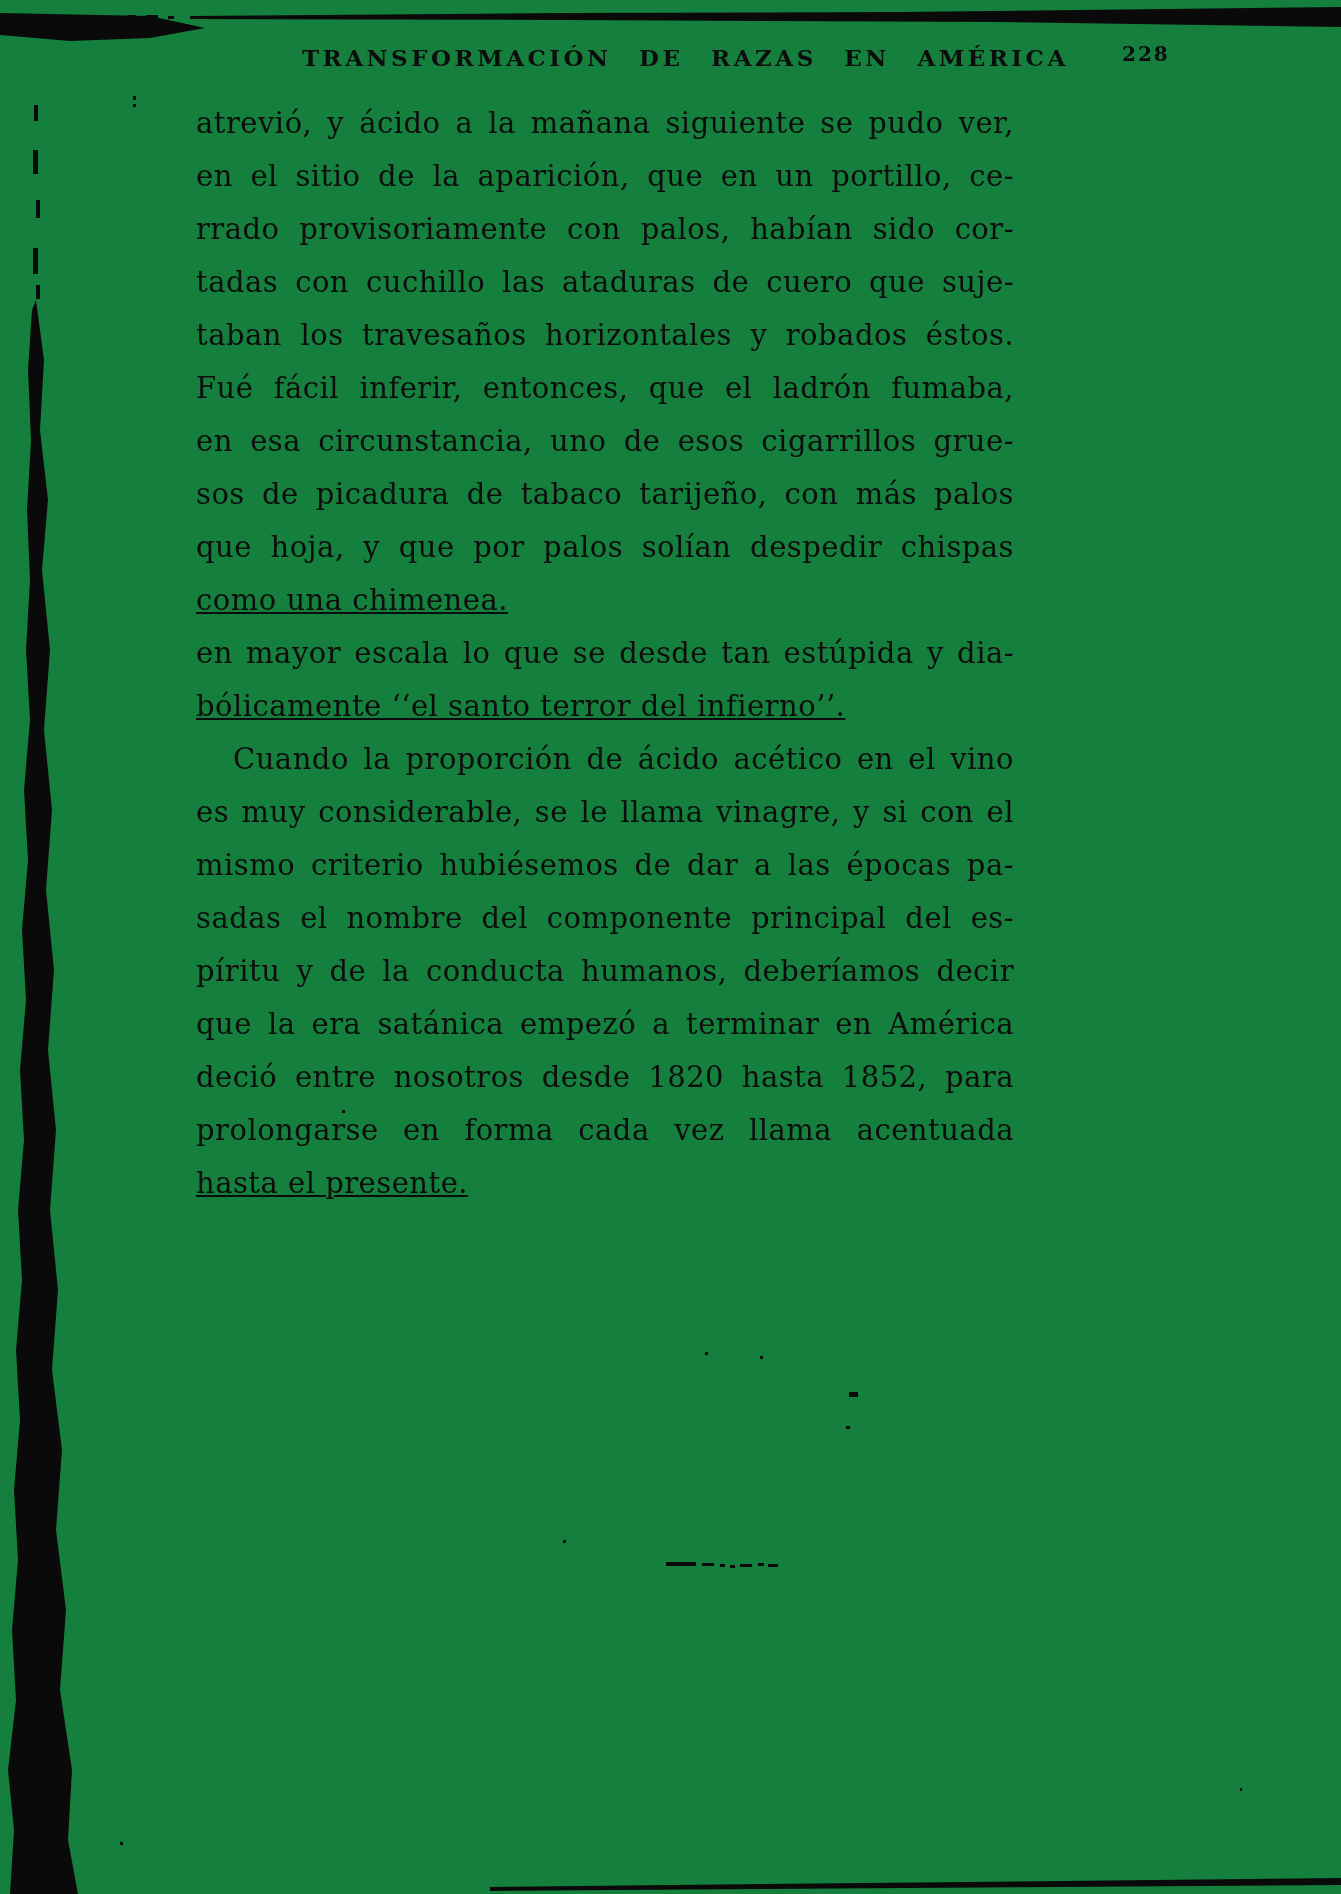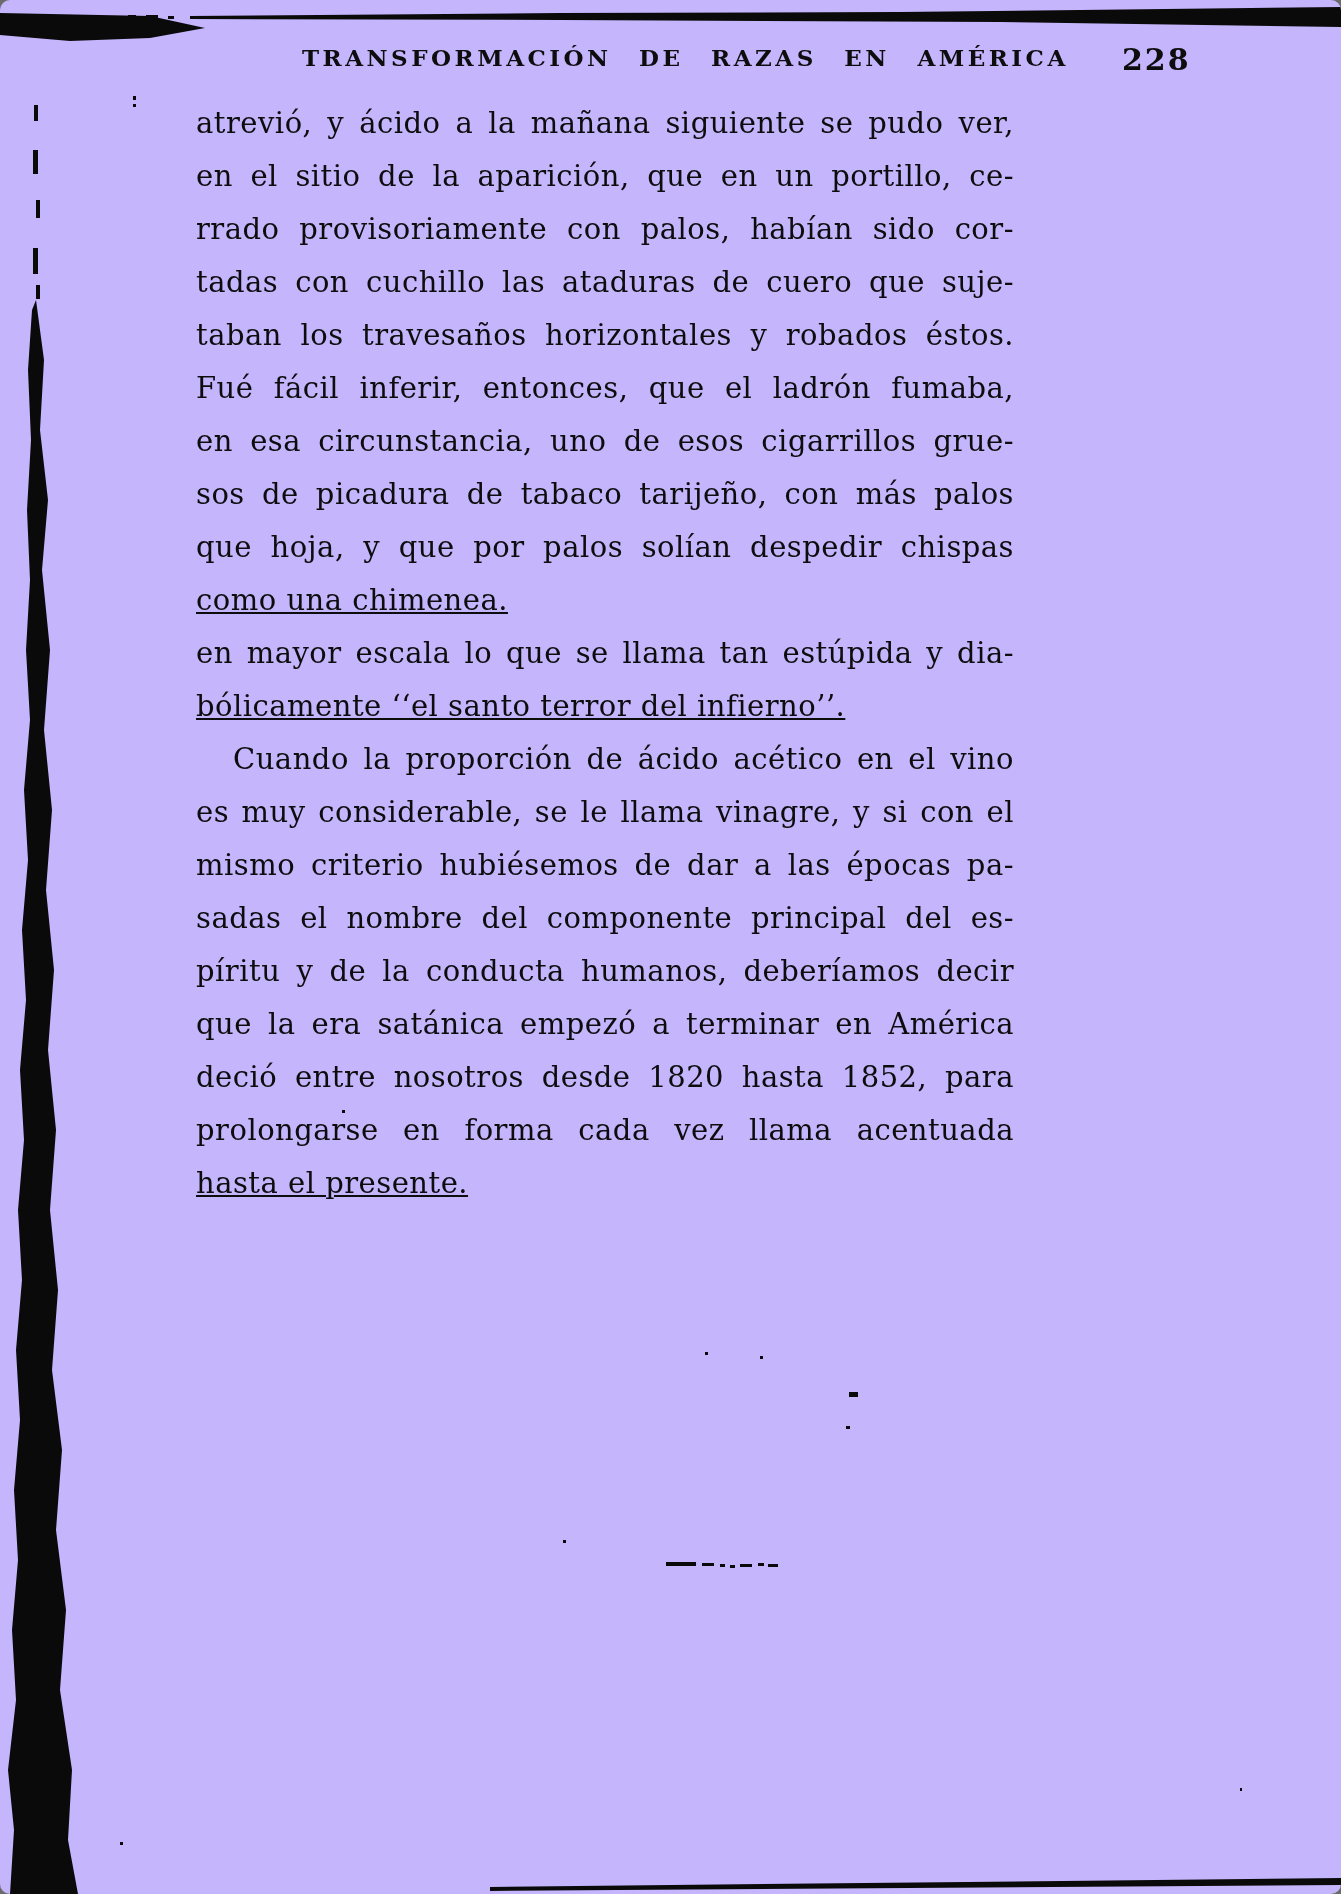--- a/index.html
+++ b/index.html
@@ -1,35 +1,34 @@
 <!DOCTYPE html>
 <html><head>
 <meta charset="utf-8">
 <style>
   html,body{margin:0;padding:0;background:#6b6b6b;}
   .page{
     position:relative;
     width:1341px;height:1894px;
     margin:0 auto;
-    background:#c4b5fd;
+    background:#15803d;
     overflow:hidden;
     font-family:"DejaVu Serif", serif;
     color:#0d0d0d;
-    border-radius:10px;
   }
   .running-header{
     position:absolute;top:44px;left:302px;
     font-size:23px;font-weight:700;
     letter-spacing:3.5px;word-spacing:16px;
     white-space:nowrap;
     color:#0d0d0d;
   }
   .page-number{
     position:absolute;top:42px;left:1122px;
-    font-size:30px;font-weight:700;letter-spacing:2px;
+    font-size:20px;font-weight:700;letter-spacing:2px;
   }
   .body-text{
     position:absolute;top:97px;left:196px;width:818px;
     font-size:29px;line-height:53px;letter-spacing:0.5px;
   }
   .line{
     text-align:justify;
     text-align-last:justify;
   }
   .line.last{text-align-last:left;text-decoration:underline;}
@@ -52,21 +51,21 @@
       <div class="line">atrevió, y ácido a la mañana siguiente se pudo ver,</div>
       <div class="line">en el sitio de la aparición, que en un portillo, ce-</div>
       <div class="line">rrado provisoriamente con palos, habían sido cor-</div>
       <div class="line">tadas con cuchillo las ataduras de cuero que suje-</div>
       <div class="line">taban los travesaños horizontales y robados éstos.</div>
       <div class="line">Fué fácil inferir, entonces, que el ladrón fumaba,</div>
       <div class="line">en esa circunstancia, uno de esos cigarrillos grue-</div>
       <div class="line">sos de picadura de tabaco tarijeño, con más palos</div>
       <div class="line">que hoja, y que por palos solían despedir chispas</div>
       <div class="line last">como una chimenea.</div>
-      <div class="line">en mayor escala lo que se llama tan estúpida y dia-</div>
+      <div class="line">en mayor escala lo que se desde tan estúpida y dia-</div>
       <div class="line last">bólicamente ‘‘el santo terror del infierno’’.</div>
       <div class="line indent">Cuando la proporción de ácido acético en el vino</div>
       <div class="line">es muy considerable, se le llama vinagre, y si con el</div>
       <div class="line">mismo criterio hubiésemos de dar a las épocas pa-</div>
       <div class="line">sadas el nombre del componente principal del es-</div>
       <div class="line">píritu y de la conducta humanos, deberíamos decir</div>
       <div class="line">que la era satánica empezó a terminar en América</div>
       <div class="line">deció entre nosotros desde 1820 hasta 1852, para</div>
       <div class="line">prolongarse en forma cada vez llama acentuada</div>
       <div class="line last">hasta el presente.</div>

